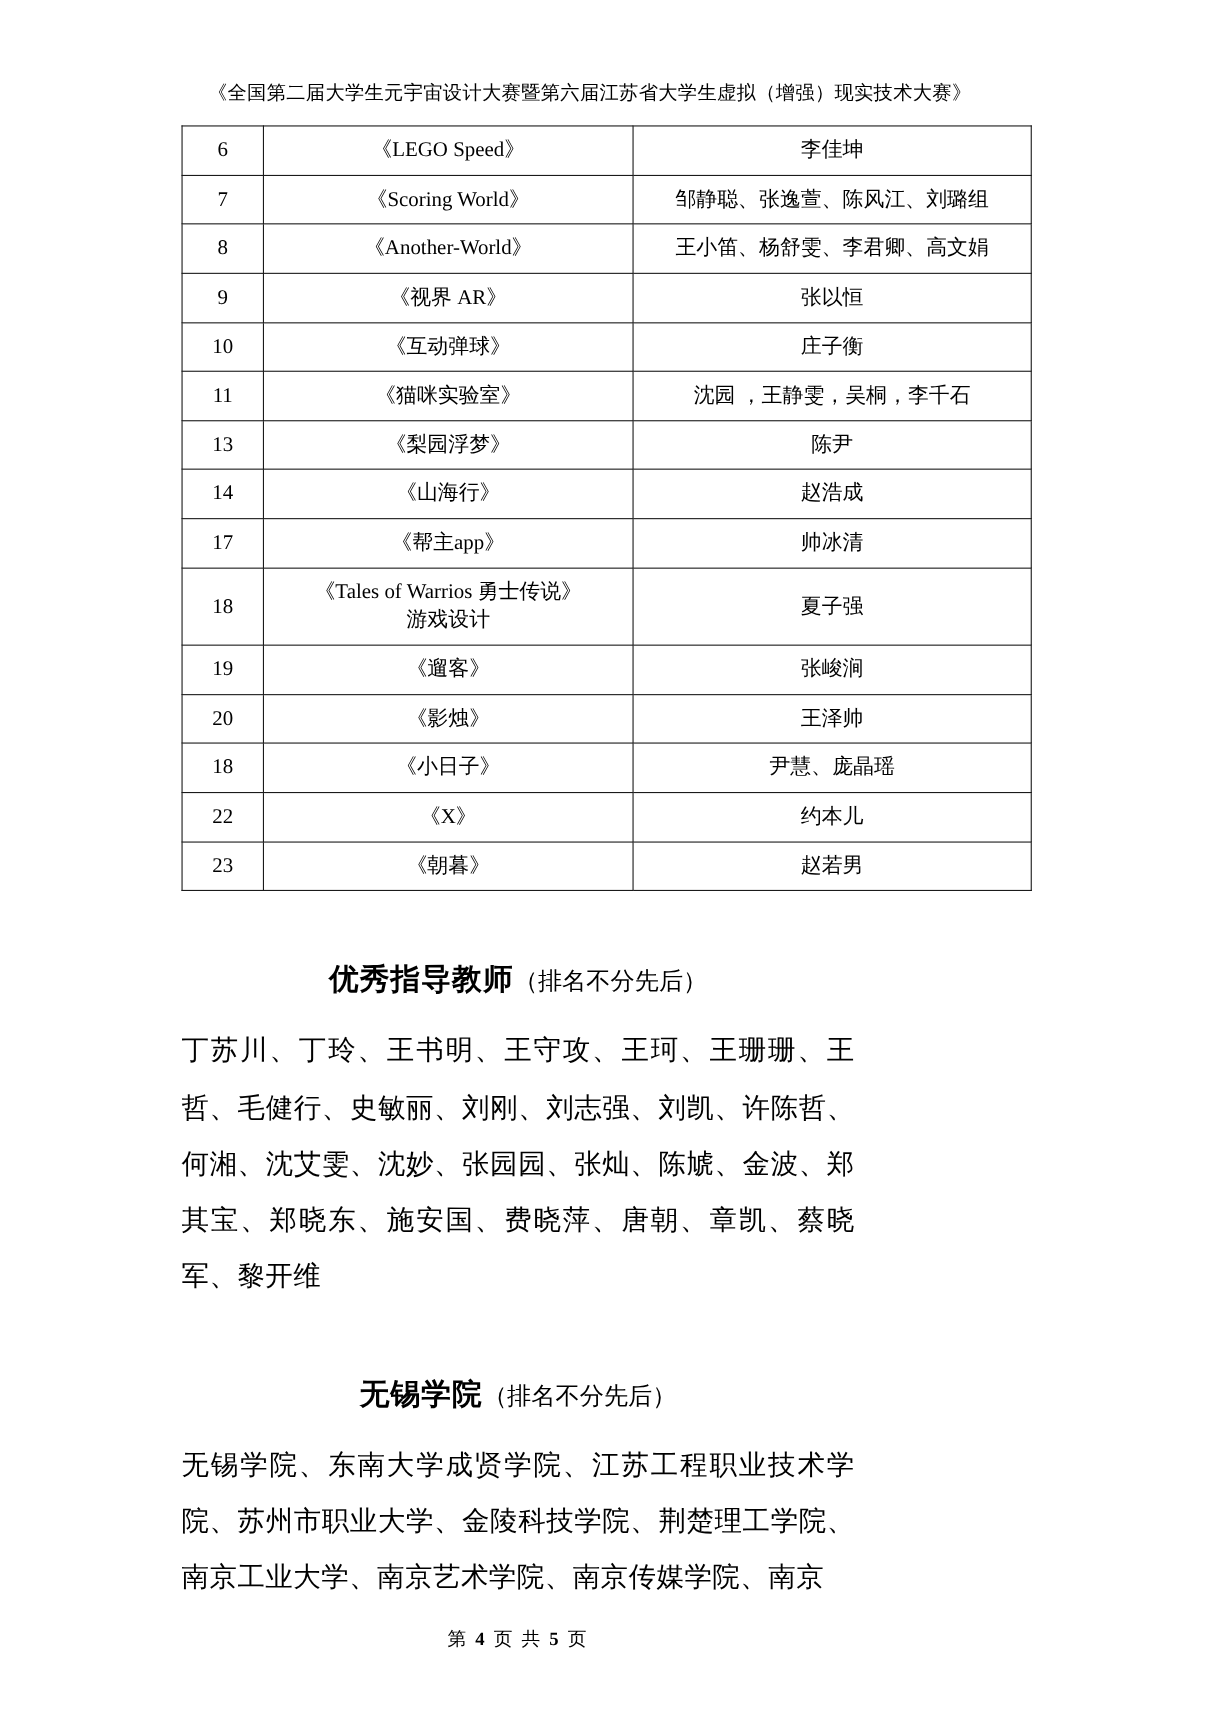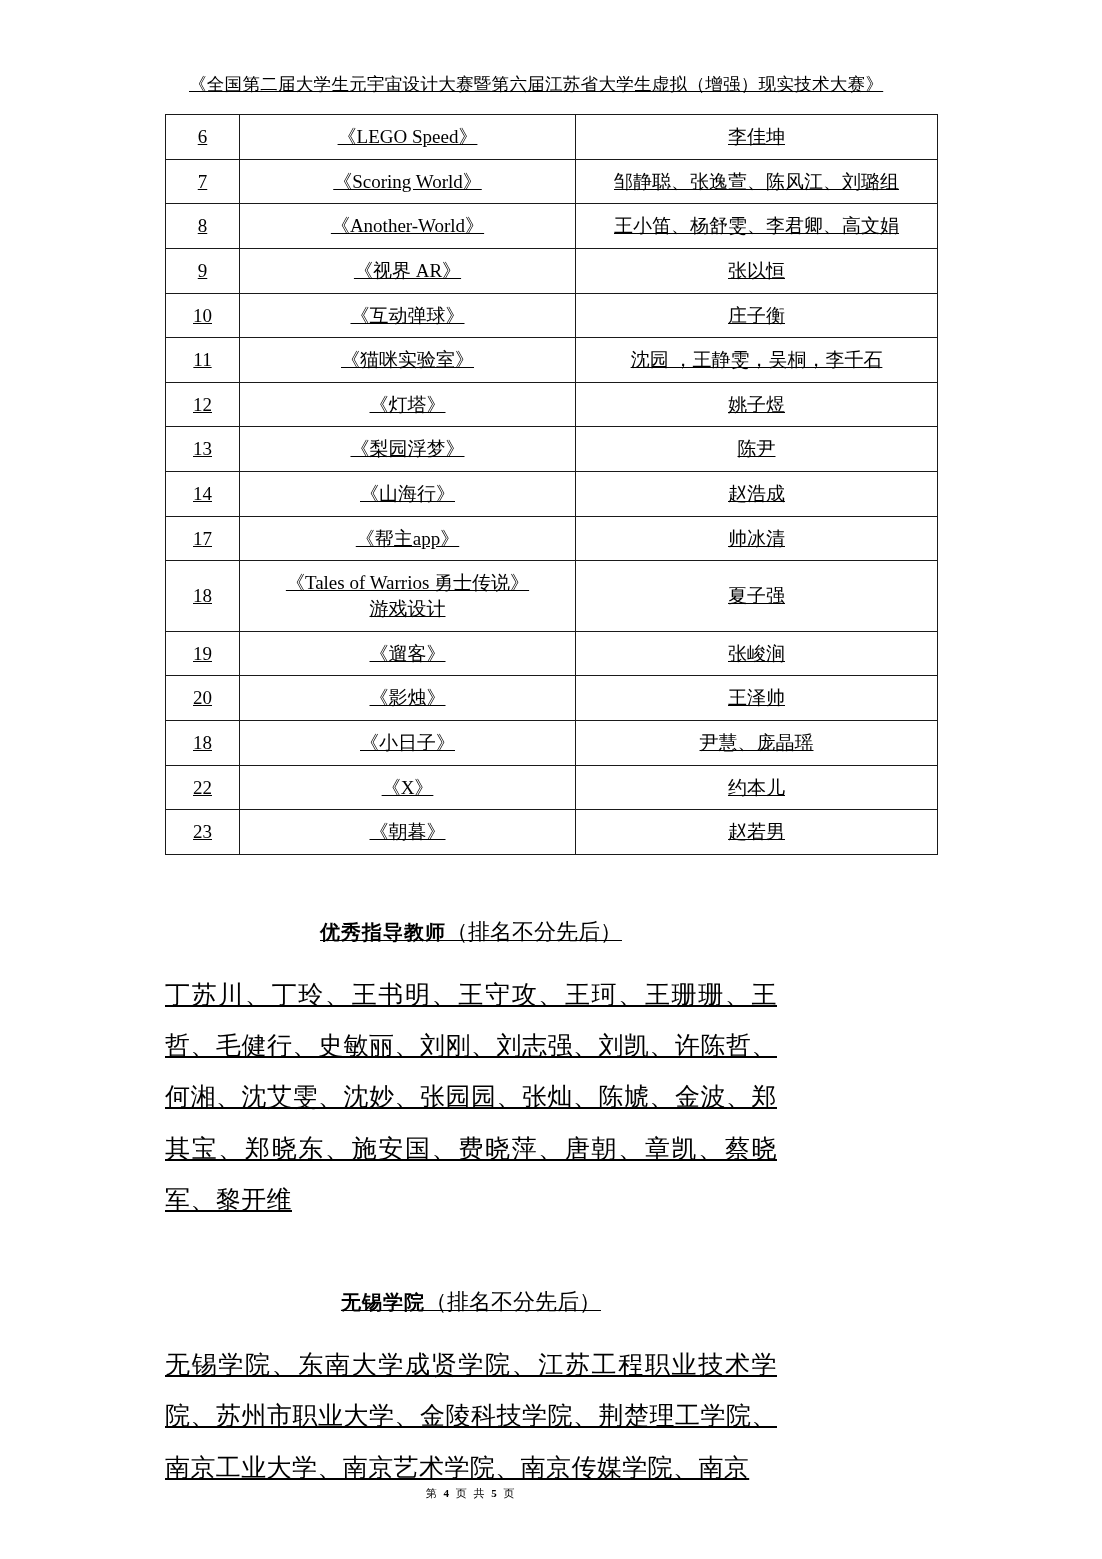--- a/index.html
+++ b/index.html
@@ -14,21 +14,20 @@
     color: #000000;
     position: relative;
     overflow: hidden;
   }
   .page {
     position: relative;
     width: 942px;
     height: 1559px;
     box-sizing: border-box;
     padding: 0 165px;
-    text-decoration: underline;
   }
   .doc-header {
     padding-top: 72px;
     font-size: 17.5px;
     font-family: "Liberation Serif", "DejaVu Serif", serif;
     text-align: left;
     letter-spacing: 0.3px;
     padding-left: 24px;
     white-space: nowrap;
   }
@@ -59,21 +58,21 @@
     line-height: 1.5;
     padding-top: 8px;
     padding-bottom: 8px;
   }
   .section-heading {
     text-align: center;
     margin-top: 62px;
     margin-bottom: 0;
   }
   .section-heading .big {
-    font-size: 20px;
+    font-size: 27px;
     font-weight: bold;
     font-family: "Liberation Sans", "DejaVu Sans", sans-serif;
     letter-spacing: 1px;
   }
   .section-heading .small {
     font-size: 22px;
     font-family: "Liberation Serif", "DejaVu Serif", serif;
     font-weight: normal;
   }
   .body-para {
@@ -82,21 +81,21 @@
     line-height: 2.05;
     text-align: justify;
     letter-spacing: 0.4px;
   }
   .footer {
     position: absolute;
     left: 0;
     right: 0;
     bottom: 58px;
     text-align: center;
-    font-size: 11px;
+    font-size: 17px;
     letter-spacing: 2px;
   }
   .footer b { font-weight: bold; }
 </style>
 </head>
 <body>
 
 <div class="page">
 
   <div class="doc-header">《全国第二届大学生元宇宙设计大赛暨第六届江苏省大学生虚拟（增强）现实技术大赛》</div>
@@ -132,25 +131,20 @@
         <td>10</td>
         <td class="cell-name">《互动弹球》</td>
         <td class="cell-people">庄子衡</td>
       </tr>
       <tr>
         <td>11</td>
         <td class="cell-name">《猫咪实验室》</td>
         <td class="cell-people">沈园 ，王静雯，吴桐，李千石</td>
       </tr>
       <tr>
-        <td>12</td>
-        <td class="cell-name">《灯塔》</td>
-        <td class="cell-people">姚子煜</td>
-      </tr>
-      <tr>
         <td>13</td>
         <td class="cell-name">《梨园浮梦》</td>
         <td class="cell-people">陈尹</td>
       </tr>
       <tr>
         <td>14</td>
         <td class="cell-name">《山海行》</td>
         <td class="cell-people">赵浩成</td>
       </tr>
       <tr>

